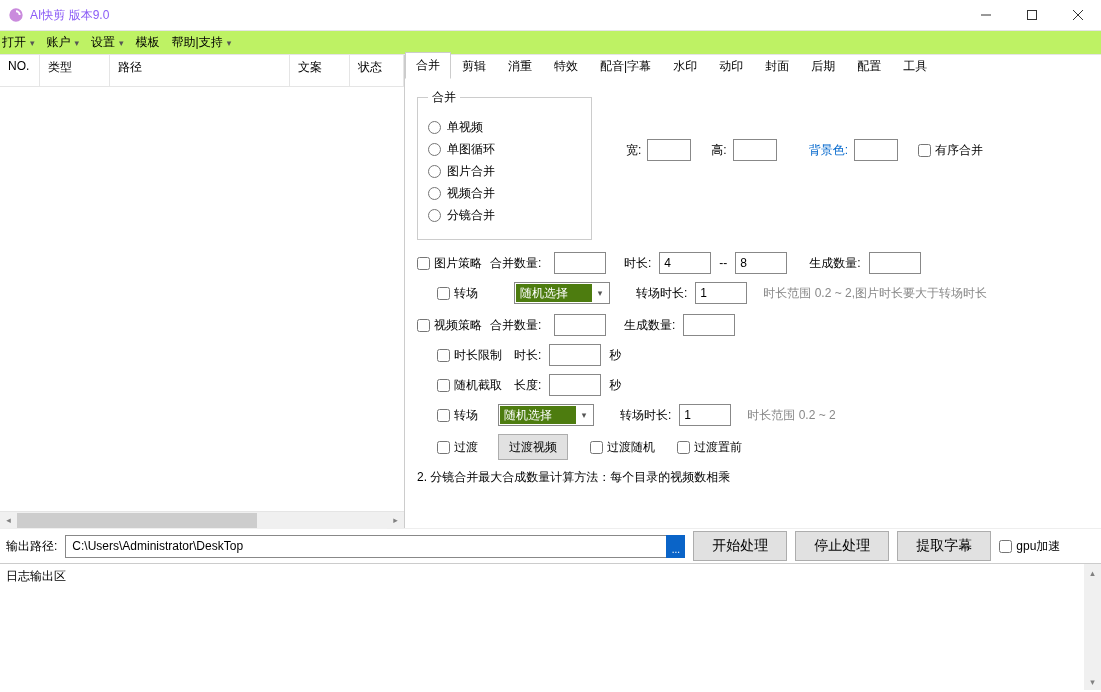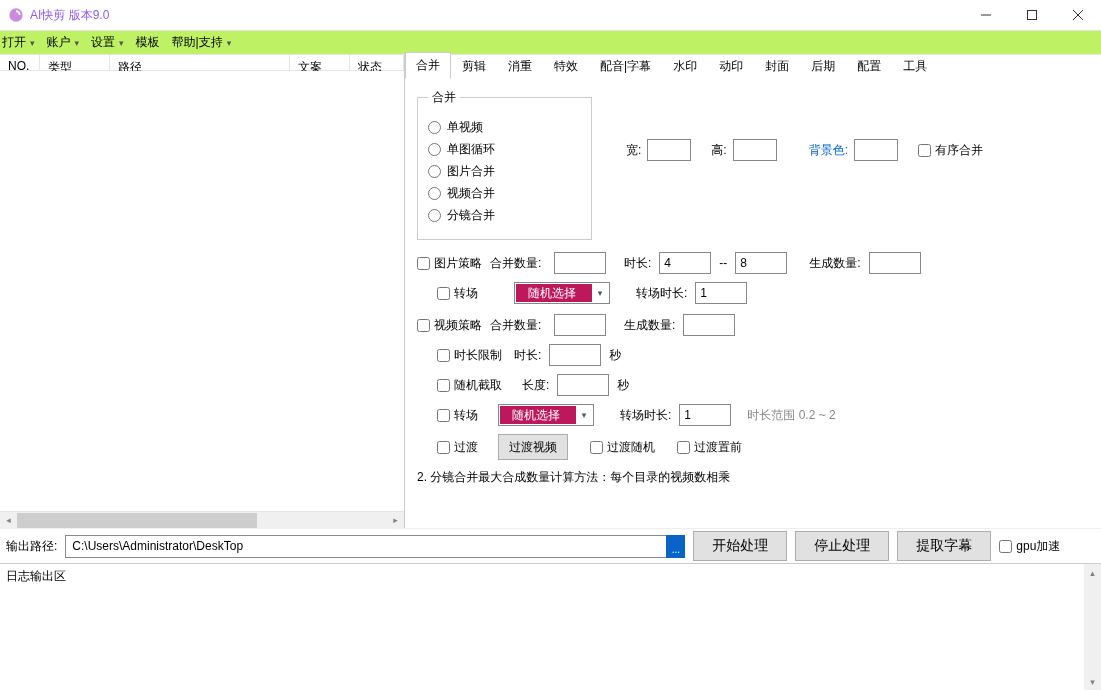--- a/index.html
+++ b/index.html
@@ -7,21 +7,21 @@
 .titlebar { height: 30px; display: flex; align-items: center; padding-left: 8px; background: #fff;}
 .titlebar .logo { width: 16px; height: 16px; margin-right: 6px; color:#ca8bdd;}
 .titlebar .title { color: #8b5cf6; font-size: 12px; }
 .titlebar .winbtns { margin-left: auto; display: flex; }
 .titlebar .winbtns .btn { width: 46px; height: 30px; display: flex; align-items: center; justify-content: center; color: #555; }
 .menubar { height: 25px; background: #bef264; border-top: 1px solid #e5e5e5; border-bottom: 1px solid #e5e5e5; display: flex; align-items: center; padding-left: 2px; font-size: 12px; }
 .menubar .mitem { margin-right: 12px; display: flex; align-items: center; }
 .menubar .mitem .caret { font-size: 9px; margin-left: 4px; color: #555; }
 .maingrid { display: flex; height: 473px; }
 .leftpane { width: 405px; border-right: 1px solid #ccc; display: flex; flex-direction: column; }
-.tablehead { display: flex; height: 16px; background: #fff; border-bottom: 1px solid #e5e5e5; }
+.tablehead { display: flex; height: 32px; background: #fff; border-bottom: 1px solid #e5e5e5; }
 .tablehead .th { border-right: 1px solid #e5e5e5; padding: 4px 8px; font-size: 12px; background: #fff; }
 .tablebody { flex: 1; background: #fff; }
 .hscroll { height: 17px; background: #f0f0f0; display: flex; align-items: center; border-top: 1px solid #e5e5e5;}
 .hscroll .arrow { width: 17px; height: 17px; display: flex; align-items: center; justify-content: center; color: #808080; font-size: 9px; }
 .hscroll .track { flex: 1; background: #f0f0f0; position: relative; height: 17px;}
 .hscroll .thumb { position: absolute; left: 0; top: 1px; height: 15px; width: 240px; background: #cdcdcd; }
 .rightpane { flex: 1; display: flex; flex-direction: column;}
 .tabbar { height: 24px; display: flex; align-items: flex-end; background: #fff; border-bottom: 1px solid #fff;}
 .tabbar .tab { padding: 4px 10px; font-size: 12px; border: 1px solid transparent; border-bottom: none; position: relative; top:1px;}
 .tabbar .tab.active { border-color: #ccc; background: #fff; border-bottom: 1px solid #fff; }
@@ -50,21 +50,21 @@
 .outbar .pathwrap input { flex:1; height: 23px; border: 1px solid #888; border-right:none; padding:0 6px; font-size:12px;}
 .outbar .pathwrap .browse { width: 19px; height:23px; background:#0a64c8; color:#fff; border:1px solid #0a64c8; font-size:10px; line-height:10px; display:flex; align-items:flex-end; justify-content:center; padding-bottom:2px;}
 .outbar .actbtn { height: 30px; border: 1px solid #adadad; background: #e1e1e1; padding: 0 18px; font-size: 14px; font-family: inherit;}
 .logarea { border-top: 1px solid #ccc; height: 127px; position:relative; background:#fff;padding-left:44px;}
 .logarea .loglbl { position:absolute; top:4px; left:6px;}
 .logarea .vscroll { position:absolute; right:0; top:0; bottom:0; width:17px; background:#f0f0f0;}
 .logarea .vscroll .arrow { height:17px; display:flex; align-items:center; justify-content:center; color:#808080; font-size:9px;}
 .logarea .vscroll .track { position:absolute; top:17px; bottom:17px; left:0; right:0;}
 .topcontainer{display:flex; align-items:flex-start;}
 .selwrap{position:relative; display:inline-block;}
-.selwrap .selfill{position:absolute; left:2px; top:2px; right:18px; bottom:2px; background:#be185d; color:#fff; display:flex; align-items:center; padding-left:12px; pointer-events:none; font-size:12px;}
+.selwrap .selfill{position:absolute; left:2px; top:2px; right:18px; bottom:2px; background:#4d7c0f; color:#fff; display:flex; align-items:center; padding-left:4px; pointer-events:none; font-size:12px;}
 .selwrap .selarrow{position:absolute; right:2px; top:2px; bottom:2px; width:16px; display:flex; align-items:center; justify-content:center; pointer-events:none; font-size:9px; color:#555;}
 .selbox{height:22px; width:96px; border:1px solid #888; background:#fff; position:relative;}
 </style>
 </head>
 <body>
 
 <div class="titlebar">
   <svg class="logo" viewBox="0 0 24 24" fill="currentColor">
       <path d="M12 2a10 10 0 100 20 10 10 0 000-20zm0 3a7 7 0 017 7h-3a4 4 0 00-4-4V5z"></path>
     </svg>
@@ -204,20 +204,21 @@
             <span>转场</span>
           </span>
         <span style="width:20px;"></span>
         <div class="selwrap">
           <div class="selbox"></div>
           <div class="selfill">随机选择</div>
           <div class="selarrow">▾</div>
         </div>
         <span style="margin-left:18px;">转场时长:</span>
         <input class="inpt med" value="1" style="">
+        <span class="hint">时长范围 0.2 ~ 2,图片时长要大于转场时长</span>
       </div>
 
       <div class="chkline" style="margin-top:10px;">
         <span class="chk">
             <input type="checkbox" style="">
             <span>视频策略</span>
           </span>
         <span class="sublbl">合并数量:</span>
         <input class="inpt med" style="">
         <span style="margin-left:10px;">生成数量:</span>
@@ -230,21 +231,21 @@
           </span>
         <span style="margin-left:4px;">时长:</span>
         <input class="inpt med" style="">
         <span class="suffix">秒</span>
       </div>
       <div class="chkline" style="padding-left:20px;">
         <span class="chk">
             <input type="checkbox" style="">
             <span>随机截取</span>
           </span>
-        <span style="margin-left:12px;">长度:</span>
+        <span style="margin-left:4px;">长度:</span>
         <input class="inpt med" style="">
         <span class="suffix">秒</span>
       </div>
       <div class="chkline" style="padding-left:20px;">
         <span class="chk">
             <input type="checkbox" style="">
             <span>转场</span>
           </span>
         <span style="width:4px;"></span>
         <div class="selwrap">

